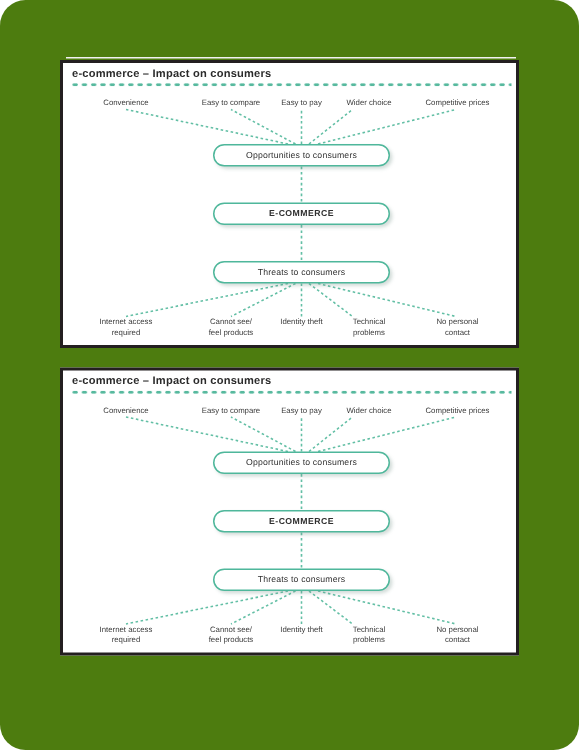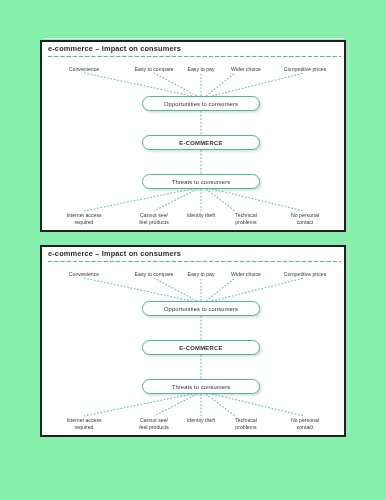--- a/index.html
+++ b/index.html
@@ -14,21 +14,22 @@
     font-family: "Liberation Sans", sans-serif;
     overflow: hidden;
     position: relative;
   }
 
   .page {
     position: absolute;
     left: 0; top: 0;
     width: 386px;
     height: 500px;
-    background: #86efac;
+    background: #4d7c0f;
+    border-radius: 17px;
   }
 
   .top-rule {
     position: absolute;
     left: 44px;
     top: 38px;
     width: 300px;
     height: 1px;
     background: #f2f2f2;
   }

